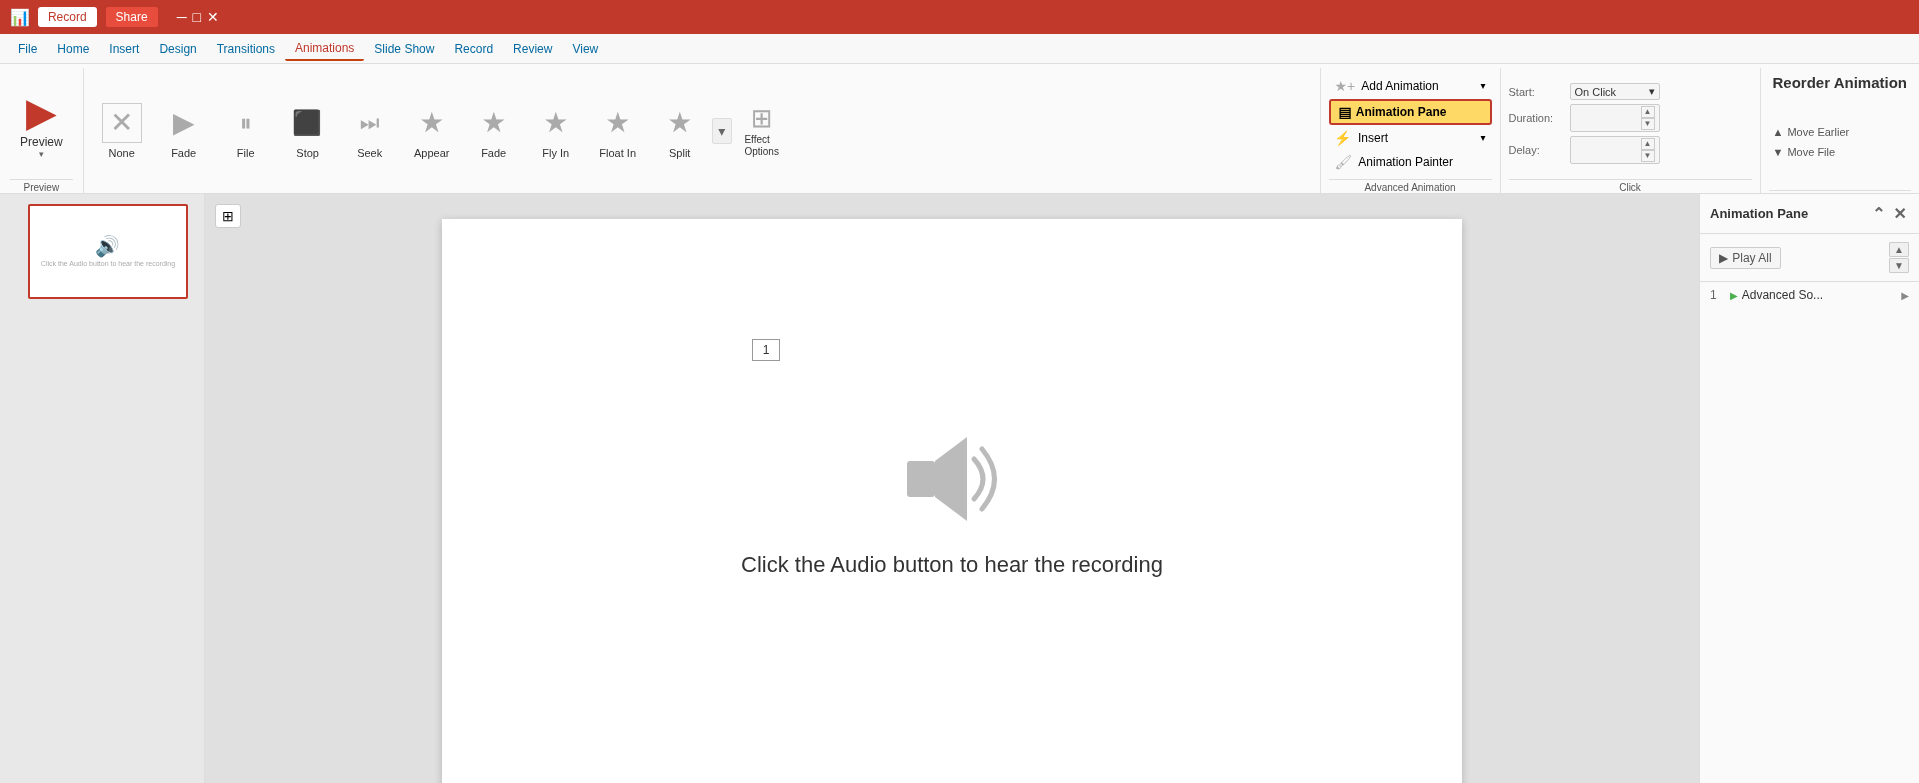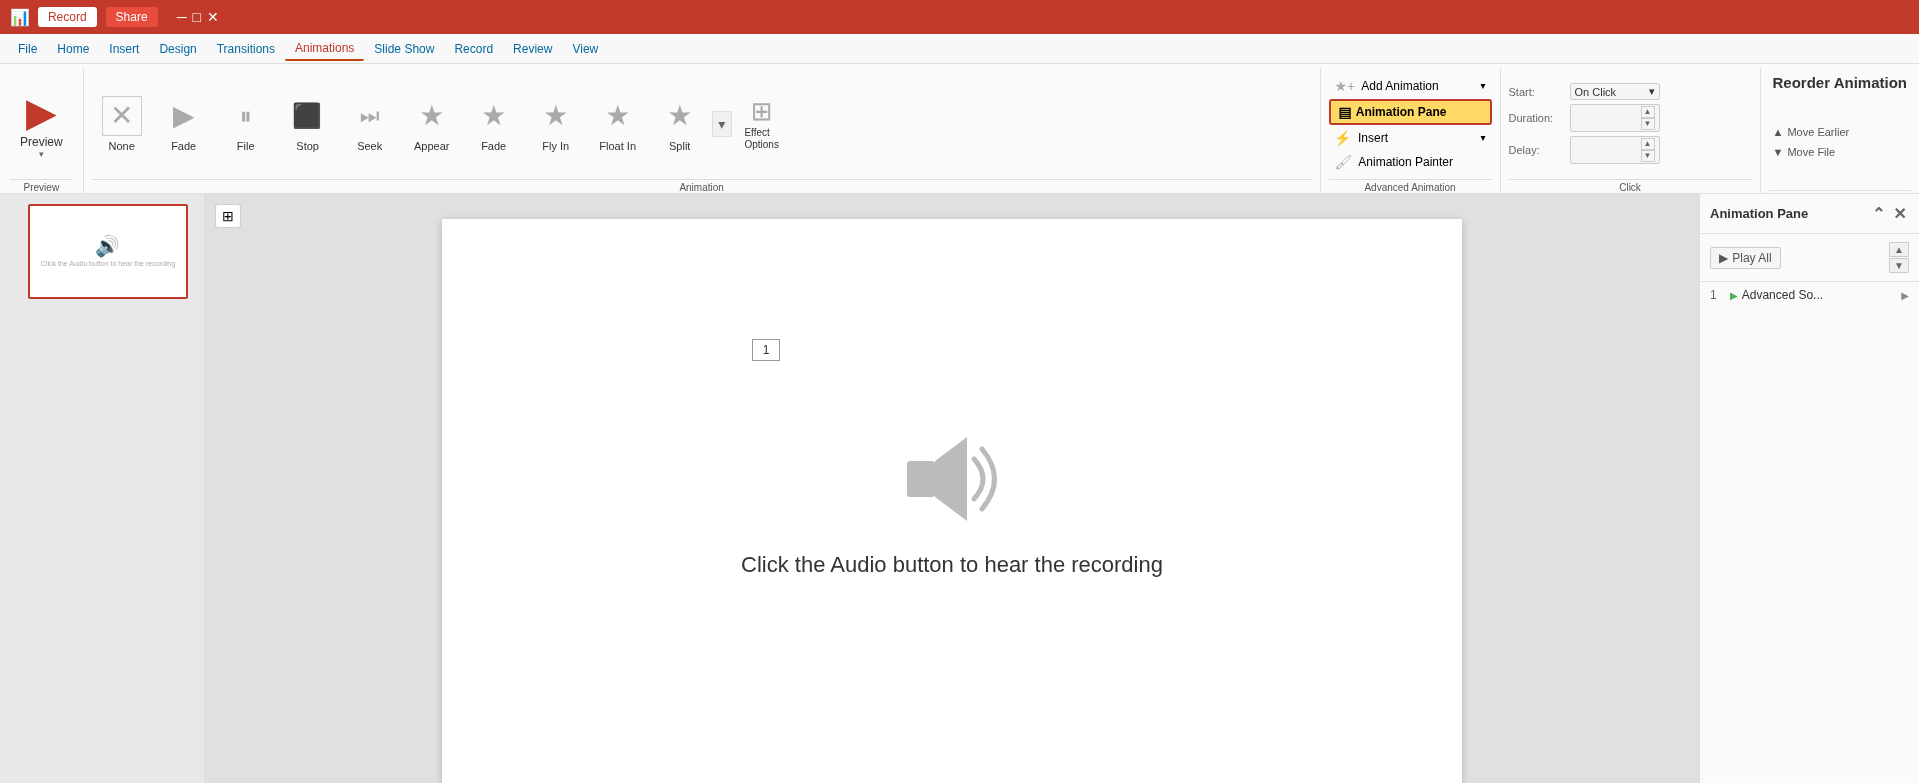--- a/index.html
+++ b/index.html
@@ -540,21 +540,20 @@
         <div class="anim-icon" style="font-size:28px; color:#aaa; width:40px; height:40px; display:flex; align-items:center; justify-content:center; margin-bottom:4px;">★</div>
         <div class="anim-label">Split</div>
       </div>
       <div class="anim-scroll-arrow">▾</div>
 
       <div class="effect-options-btn">
         <div class="btn-icon" style="font-size:26px; color:#aaa;">⊞</div>
         <div class="btn-label">Effect<br>Options</div>
       </div>
     </div>
-    <div class="group-label-bar">Animation</div>
   </div>
 
   <div class="adv-anim-group">
     <div class="adv-anim-content">
 
       <div class="adv-btn">
         <span class="adv-icon">★+</span>
         <span>Add Animation</span>
         <span style="margin-left:auto; font-size:10px;">▾</span>
       </div>

